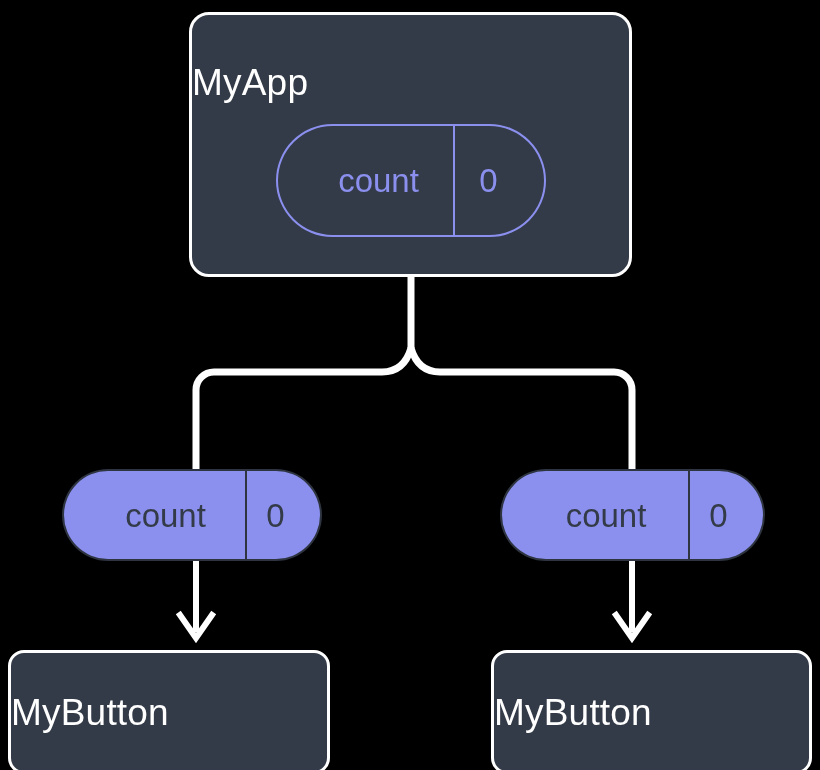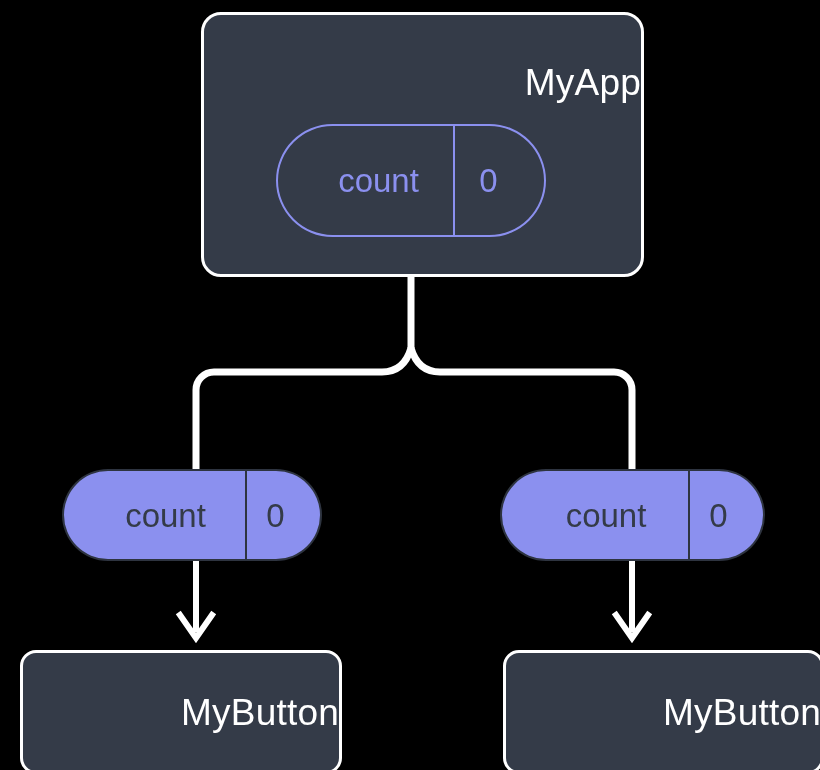--- a/index.html
+++ b/index.html
@@ -29,23 +29,22 @@
 
   
   .comp-node {
     position: absolute;
     box-sizing: border-box;
     background: #343b48;
     border: 3px solid #ffffff;
     border-radius: 18px;
     display: flex;
     flex-direction: column;
-    align-items: flex-end;
+    align-items: flex-start;
     z-index: 3;
-    margin-left: 12px;
   }
   .comp-title {
     color: #ffffff;
     font-size: 37px;
     font-weight: 400;
     letter-spacing: 0.2px;
     line-height: 1;
     white-space: nowrap;
   }
 

